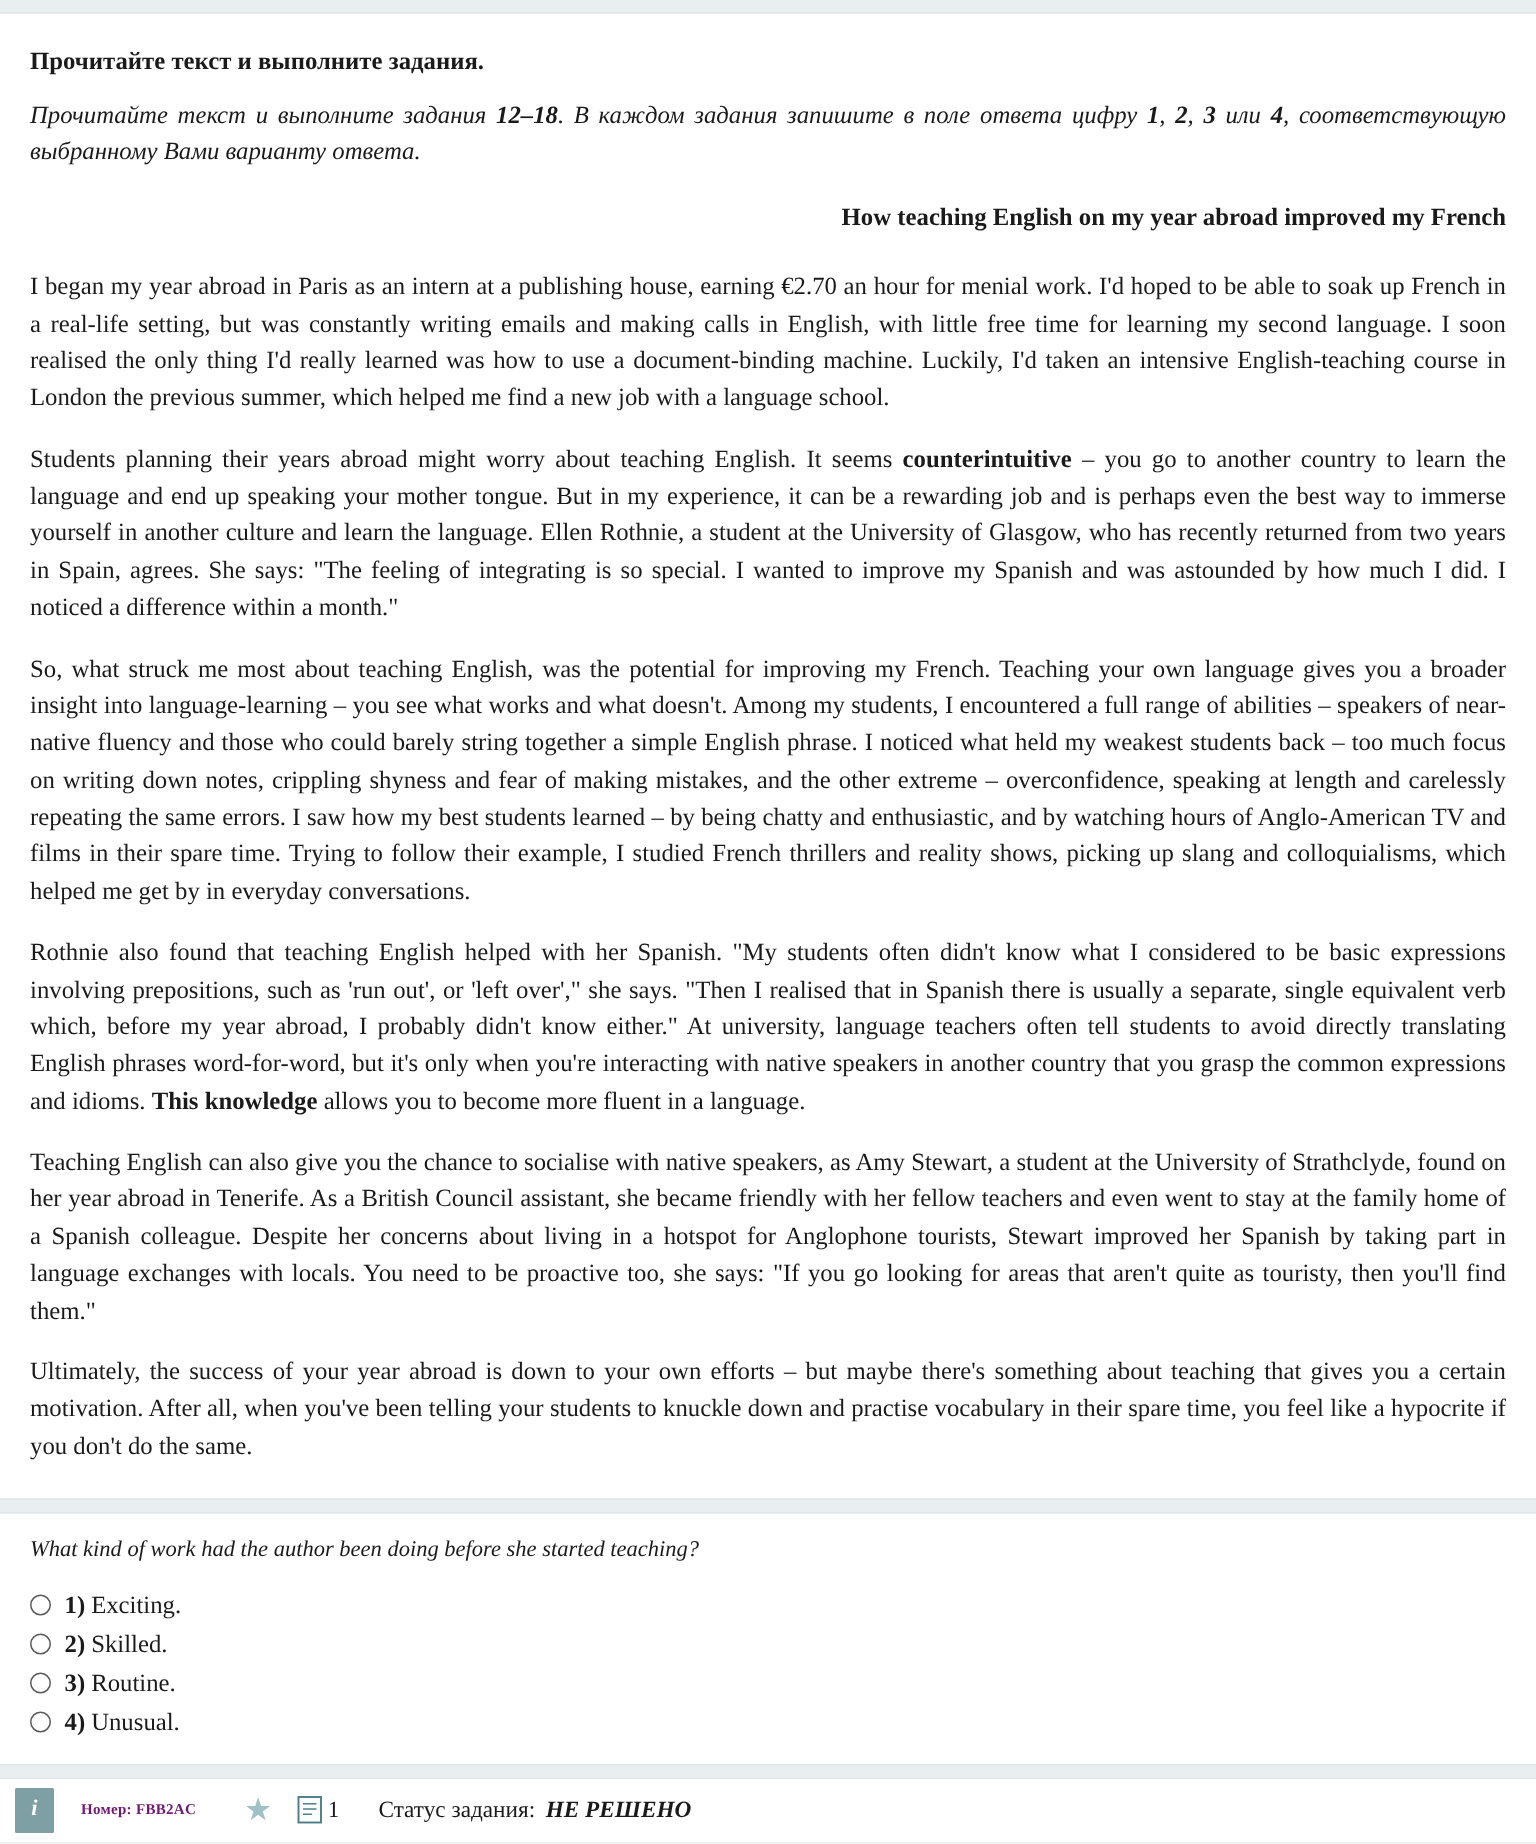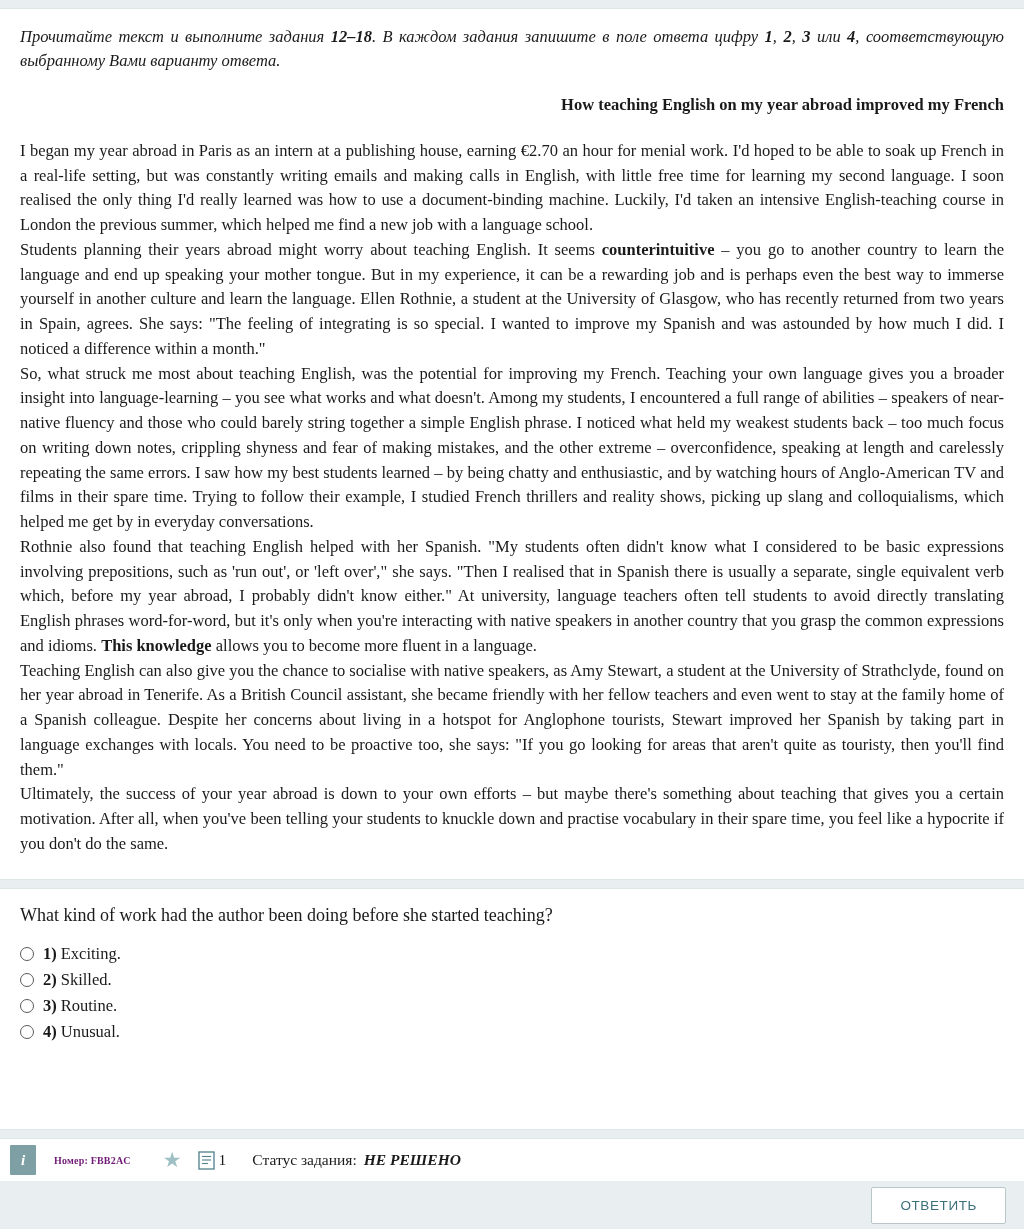--- a/index.html
+++ b/index.html
@@ -51,40 +51,41 @@
     margin: 0 0 24px 0;
     text-align: right;
   }
   .para {
     font-size: 16.5px;
     line-height: 1.5;
     text-align: justify;
     margin: 0 0 0 0;
   }
   .para + .para {
-    margin-top: 0px;
+    margin-top: 16px;
   }
   .para b {
     font-weight: bold;
   }
   .divider {
     height: 8px;
     background: #e9eef0;
     border-top: 1px solid #dfe6e8;
     border-bottom: 1px solid #dfe6e8;
     margin: 22px 0 0 0;
   }
   .task-title {
     font-weight: bold;
     font-size: 16.5px;
     margin: 20px 0 20px 0;
   }
   .question {
-    font-size: 18px;
+    font-size: 15px;
     margin: 0 0 18px 0;
+    font-style: italic;
   }
   .options {
     margin: 0;
     padding: 0;
     list-style: none;
   }
   .option {
     display: flex;
     align-items: center;
     font-size: 16.5px;
@@ -196,20 +197,21 @@
 </style>
 </head>
 <body>
 
 <div class="page">
 
   <div class="top-strip"></div>
 
   <div class="content">
 
+    <div class="instr-title">Прочитайте текст и выполните задания.</div>
 
     <p class="instr-italic"><span>Прочитайте текст и выполните задания </span><b>12–18</b><span>. В каждом задания запишите в поле ответа цифру </span><b>1</b><span>, </span><b>2</b><span>, </span><b>3</b><span> или </span><b>4</b><span>, соответствующую выбранному Вами варианту ответа.</span></p>
 
     <div class="article-title">How teaching English on my year abroad improved my French</div>
 
     <p class="para">I began my year abroad in Paris as an intern at a publishing house, earning €2.70 an hour for menial work. I'd hoped to be able to soak up French in a real-life setting, but was constantly writing emails and making calls in English, with little free time for learning my second language. I soon realised the only thing I'd really learned was how to use a document-binding machine. Luckily, I'd taken an intensive English-teaching course in London the previous summer, which helped me find a new job with a language school.</p>
 
     <p class="para"><span>Students planning their years abroad might worry about teaching English. It seems  </span><b>counterintuitive</b><span> – you go to another country to learn the language and end up speaking your mother tongue. But in my experience, it can be a rewarding job and is perhaps even the best way to immerse yourself in another culture and learn the language. Ellen Rothnie, a student at the University of Glasgow, who has recently returned from two years in Spain, agrees. She says: "The feeling of integrating is so special. I wanted to improve my Spanish and was astounded by how much I did. I noticed a difference within a month."</span></p>
 
     <p class="para">So, what struck me most about teaching English, was the potential for improving my French. Teaching your own language gives you a broader insight into language-learning – you see what works and what doesn't. Among my students, I encountered a full range of abilities – speakers of near-native fluency and those who could barely string together a simple English phrase. I noticed what held my weakest students back – too much focus on writing down notes, crippling shyness and fear of making mistakes, and the other extreme – overconfidence, speaking at length and carelessly repeating the same errors. I saw how my best students learned – by being chatty and enthusiastic, and by watching hours of Anglo-American TV and films in their spare time. Trying to follow their example, I studied French thrillers and reality shows, picking up slang and colloquialisms, which helped me get by in everyday conversations.</p>

